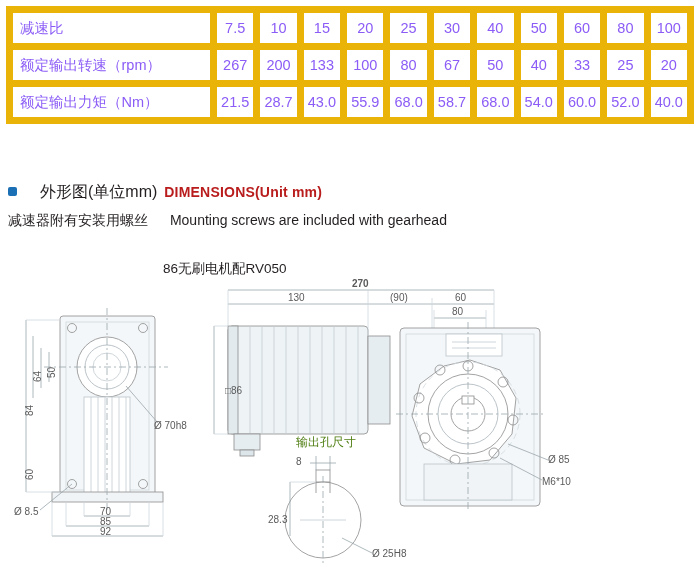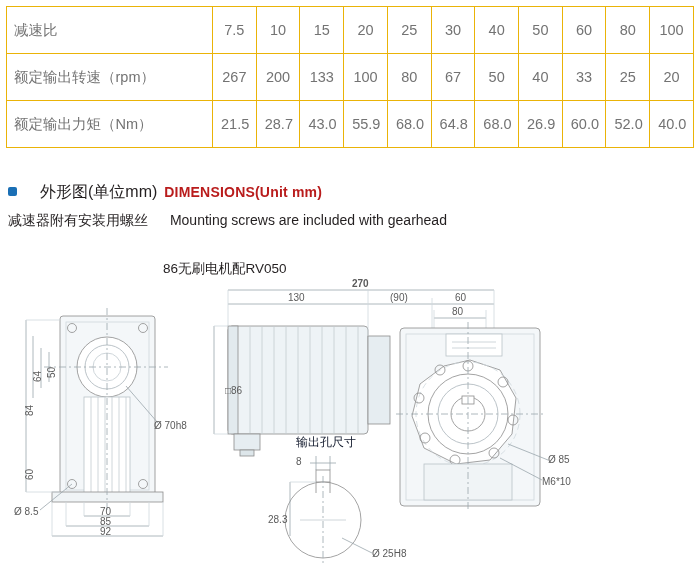--- a/index.html
+++ b/index.html
@@ -17,26 +17,26 @@
   }
 
   
   .spec-table {
     border-collapse: collapse;
     margin: 6px 0 0 6px;
     width: 688px;
     table-layout: fixed;
   }
   .spec-table td {
-    border: 1px solid #eab308;
+    border: 7px solid #eab308;
     height: 30px;
     text-align: center;
     font-size: 14.5px;
-    color: #737373;
-    padding: 8px;
+    color: #8b5cf6;
+    padding: 0;
   }
   .spec-table td.rowhead {
     text-align: left;
     padding-left: 7px;
     width: 190px;
     font-size: 14.5px;
     white-space: nowrap;
   }
 
   
@@ -103,21 +103,21 @@
     color: #231f20;
     white-space: nowrap;
   }
   .lbl {
     position: absolute;
     font-size: 10px;
     color: #5a5a5a;
     white-space: nowrap;
   }
   .lbl-dark {
-    color: #0f172a;
+    color: #4d7c0f;
   }
   .vert {
     transform: rotate(-90deg);
     transform-origin: left top;
   }
 </style>
 </head>
 <body>
 
 <table class="spec-table">
@@ -150,23 +150,23 @@
       <td>25</td>
       <td>20</td>
     </tr>
     <tr>
       <td class="rowhead">额定输出力矩（Nm）</td>
       <td>21.5</td>
       <td>28.7</td>
       <td>43.0</td>
       <td>55.9</td>
       <td>68.0</td>
-      <td>64.8</td>
+      <td>58.7</td>
       <td>68.0</td>
-      <td>26.9</td>
+      <td>54.0</td>
       <td>60.0</td>
       <td>52.0</td>
       <td>40.0</td>
     </tr>
   </tbody>
 </table>
 
 <div class="section-head">
   <span class="bullet"></span>
   <span class="head-cn">外形图(单位mm)</span>

